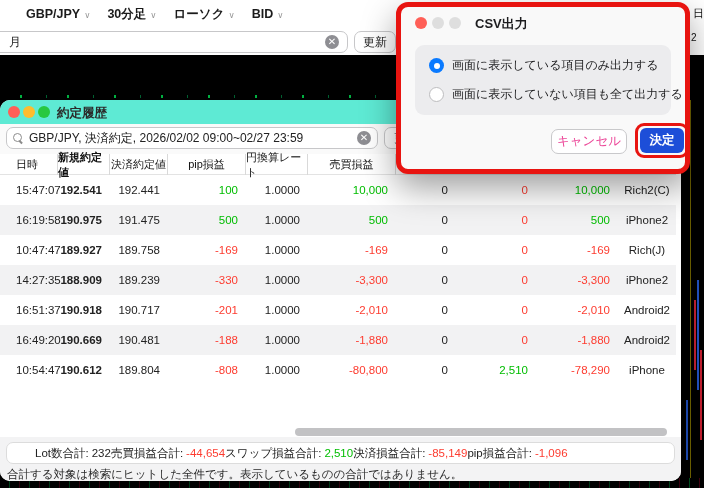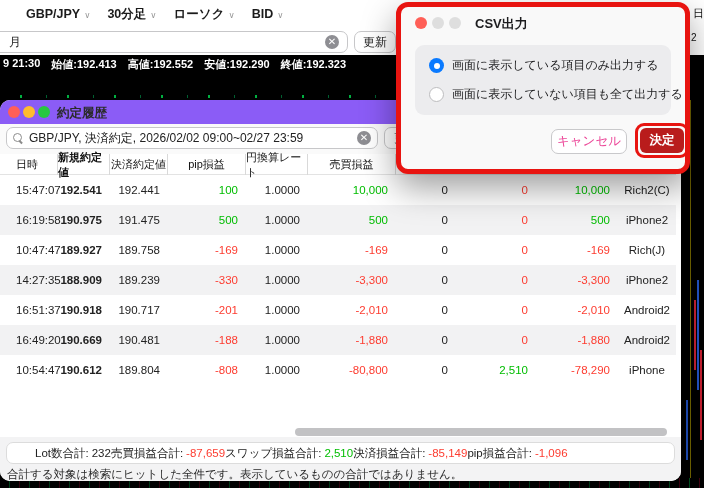--- a/index.html
+++ b/index.html
@@ -33,21 +33,21 @@
   .edge-t1 { position:absolute; left:693px; top:6px; font-size:11px; color:#111; }
   .edge-t2 { position:absolute; left:691px; top:32px; font-size:10px; color:#111; }
   .vline { position:absolute; width:1px; }
   .candle { position:absolute; width:2px; }
   .bottomstrip { position:absolute; left:0; top:478px; width:704px; height:10px; background:
     repeating-linear-gradient(90deg,#000 0 9px,#052 9px 10px,#000 10px 19px,#401 19px 20px); }
 
   
   .hist-win { position:absolute; left:0px; top:100px; width:681px; height:381px; background:#fff;
     border-radius:10px; box-shadow:0 18px 40px rgba(0,0,0,.45); overflow:hidden; }
-  .hist-titlebar { position:relative; height:24px; background:#8b5cf6;text-decoration:underline; }
+  .hist-titlebar { position:relative; height:24px; background:#5eead4;text-decoration:underline; }
   .light { position:absolute; top:6px; width:12px; height:12px; border-radius:50%; }
   .l-red { left:8px; background:#ff5f57; } .l-yel { left:23px; background:#febc2e; } .l-grn { left:38px; background:#28c840; }
   .hist-title { position:absolute; left:57px; top:5px; font-size:12.5px; font-weight:700; color:#2b2b2b; }
   .hist-searchrow { position:relative; height:30px; background:#fafafa; }
   .hist-search { left:6px; top:3px; width:372px; height:22px; padding:0 6px; gap:5px; }
   .mag { width:11px; height:11px; flex:0 0 auto; position:relative; }
   .mag::before { content:""; position:absolute; left:0; top:0; width:7px; height:7px; border:1.4px solid #8c8c8c; border-radius:50%; }
   .mag::after { content:""; position:absolute; left:7px; top:7px; width:4px; height:1.6px; background:#8c8c8c; transform:rotate(45deg); transform-origin:0 0; }
   .hist-search .val { white-space:nowrap; overflow:hidden; }
   .hist-refresh { left:384px; top:3px; width:44px; }
@@ -84,21 +84,21 @@
   .opt { position:absolute; left:14px; display:flex; align-items:center; gap:8px; font-size:12px; color:#1d1d1f; white-space:nowrap; }
   .opt1 { top:12px; } .opt2 { top:41px; }
   .radio { width:15px; height:15px; border-radius:50%; flex:0 0 auto; position:relative; }
   .radio.on { background:#0a7aff; }
   .radio.on::after { content:""; position:absolute; left:4.5px; top:4.5px; width:6px; height:6px; border-radius:50%; background:#fff; }
   .radio.off { background:#fff; border:1px solid #bdbdbf; }
   .m-cancel { position:absolute; left:150px; top:122px; width:76px; height:25px; background:#fff;
     border:1px solid #c9c9cb; border-radius:7px; font-size:12.5px; color:#ec4899;
     display:flex; align-items:center; justify-content:center; }
   .m-ok-wrap { position:absolute; left:234px; top:116px; border:3px solid #e81410; border-radius:9px; padding:2px; }
-  .m-ok { width:44px; height:25px; background:#b91c1c; border-radius:6px; color:#fff; font-size:12.5px;
+  .m-ok { width:44px; height:25px; background:#1d4ed8; border-radius:6px; color:#fff; font-size:12.5px;
     font-weight:600; display:flex; align-items:center; justify-content:center; }
 </style>
 </head>
 <body>
 
 <div class="canvas">
 
   <div class="top-toolbar">
     <div class="dd">
       <span>GBP/JPY</span>
@@ -123,27 +123,20 @@
       <span class="val">月</span>
       <span class="clear-btn">✕</span>
     </div>
     <div class="mini-btn filter-refresh">
       <span>更新</span>
     </div>
     <span class="lastupd">最終更</span>
   </div>
 
   <div class="black-chart">
-    <div class="ohlc-bar">
-      <span>9 21:30</span>
-      <span>始値:192.413</span>
-      <span>高値:192.552</span>
-      <span>安値:192.290</span>
-      <span>終値:192.323</span>
-    </div>
     <div class="tickstrip"></div>
   </div>
 
   <span class="edge-t1">日</span>
   <span class="edge-t2">2</span>
   <div class="vline" style="left:690px;top:100px;height:380px;background:#7a6c00;"></div>
   <div class="candle" style="left:684px;top:70px;height:4px;background:#17c3d8;"></div>
   <div class="candle" style="left:694px;top:300px;height:70px;background:#c23;"></div>
   <div class="candle" style="left:697px;top:280px;height:110px;background:#25c;"></div>
   <div class="candle" style="left:700px;top:350px;height:90px;background:#c23;"></div>
@@ -262,21 +255,21 @@
             <div class="td col9 c-r">-78,290</div>
             <div class="td col10 c-k">iPhone</div>
           </div>
         </div>
     </div>
 
     <div class="hist-bottom"></div>
     <div class="hscroll"></div>
     <div class="sum-bar" id="sum-bar">
         <span class="sum-item"><span>Lot数合計:</span><span class="v c-k">232</span></span>
-        <span class="sum-item"><span>売買損益合計:</span><span class="v c-r">-87,659</span></span>
+        <span class="sum-item"><span>売買損益合計:</span><span class="v c-r">-44,654</span></span>
         <span class="sum-item"><span>スワップ損益合計:</span><span class="v c-g">2,510</span></span>
         <span class="sum-item"><span>決済損益合計:</span><span class="v c-r">-85,149</span></span>
         <span class="sum-item"><span>pip損益合計:</span><span class="v c-r">-1,096</span></span>
       </div>
     <div class="footnote">合計する対象は検索にヒットした全件です。表示しているものの合計ではありません。</div>
   </div>
 
   <div class="modal">
     <span class="m-light m-red"></span>
     <span class="m-light m-g1"></span>

